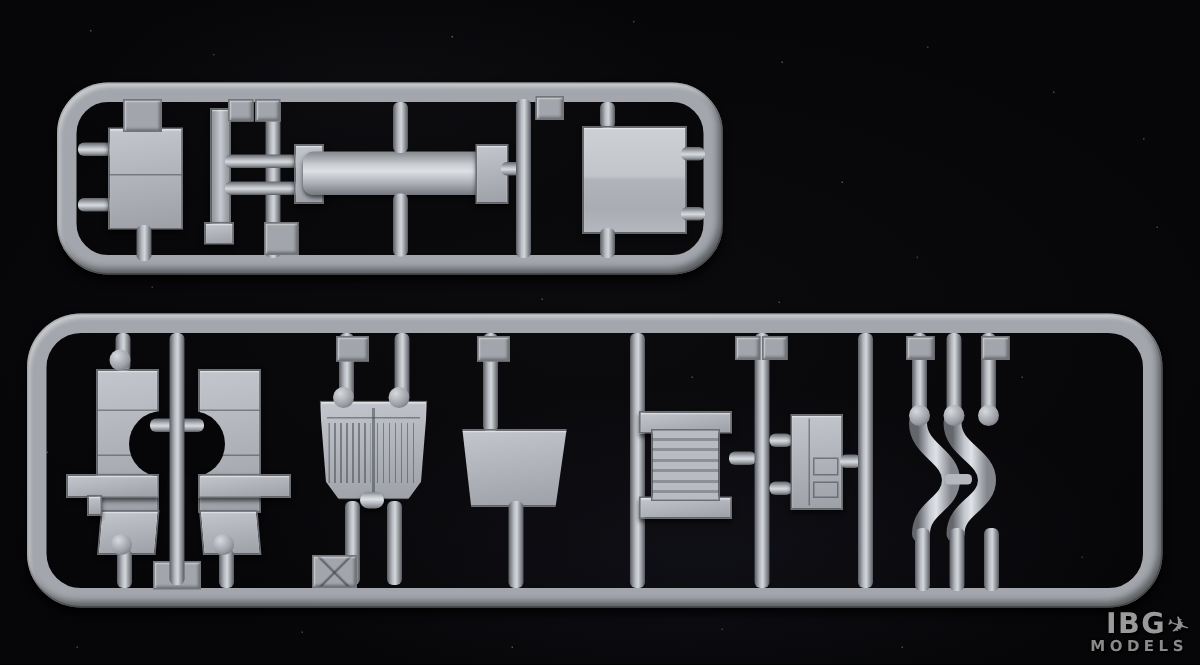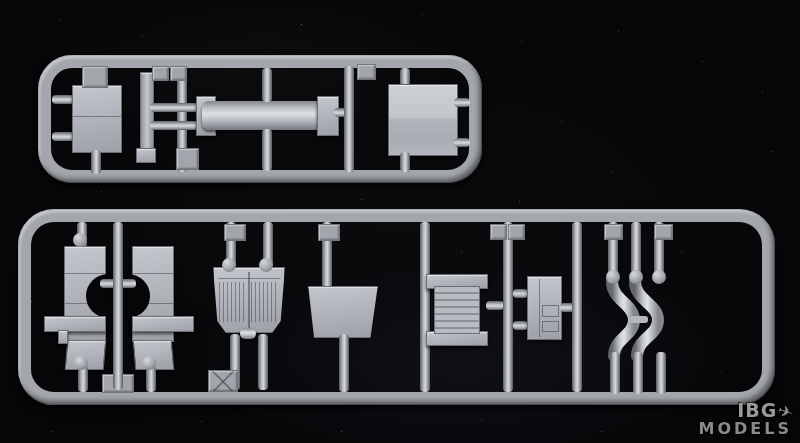--- a/index.html
+++ b/index.html
@@ -52,21 +52,21 @@
     background:linear-gradient(180deg,#84888d,#c9cdd2 30%,#dde0e4 45%,#b2b6bc 70%,#75787e);
     box-shadow:0 2px 3px rgba(0,0,0,.6);}
   .notch{position:absolute; border-radius:50%; background:#060507; z-index:3;}
   .grille{position:absolute; background:repeating-linear-gradient(90deg,rgba(72,76,82,.55) 0 1px, transparent 1px 4px); z-index:4;}
   .ribs{position:absolute; background:repeating-linear-gradient(180deg,#b8bcc2 0 5px,#8c9096 5px 7px); z-index:4; border:1px solid #6b6e73;}
   .seam{position:absolute; background:rgba(70,74,80,.55); z-index:4;}
   .wm{position:absolute; right:8px; bottom:6px; z-index:6; text-align:right; line-height:1;
     color:#9a9a9a; text-shadow:1px 1px 1px rgba(0,0,0,.9), -1px -1px 1px rgba(0,0,0,.6);}
   .wm .brand{font-size:19px; font-weight:bold; letter-spacing:1px;}
   .wm .plane{display:inline-block; font-size:15px; transform:rotate(18deg) scaleX(1.25); margin-left:2px; color:#8f8f8f;}
-  .wm .sub{font-size:16px; font-weight:bold; letter-spacing:3px; color:#8a8a8a; margin-top:1px;}
+  .wm .sub{font-size:10px; font-weight:bold; letter-spacing:3px; color:#8a8a8a; margin-top:1px;}
 </style>
 </head>
 <body>
 
 <div id="photo">
   <div class="specks"></div>
 
   <div class="frame" style="left:38px; top:55px; width:418px; height:102px; border-radius:34px;"></div>
 
   <div class="tag" style="left:82px; top:66px; width:24px; height:20px;"></div>

